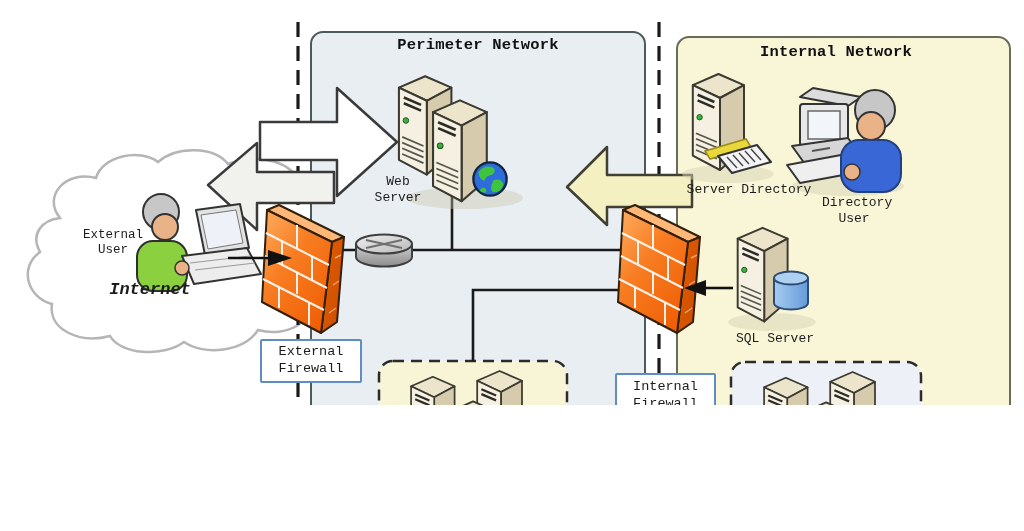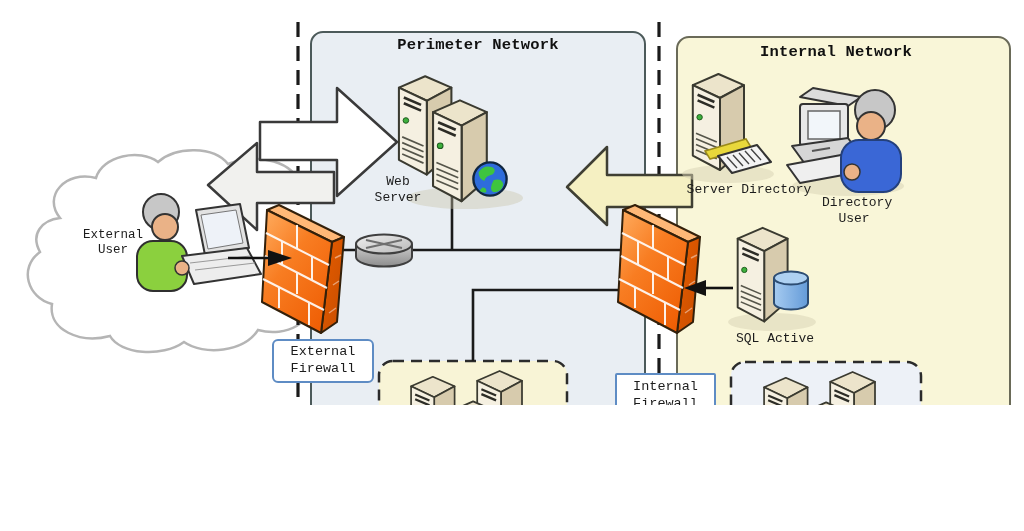--- a/index.html
+++ b/index.html
@@ -187,26 +187,27 @@
 <div class="lbl title" style="left:311px;top:36px;width:334px;">Perimeter Network</div>
 
 <div class="lbl title" style="left:692px;top:43px;width:220px;text-align:right;">Internal Network</div>
 
 <div class="lbl" style="left:368px;top:174px;width:60px;">Web Server</div>
 
 <div class="lbl" style="left:686px;top:182px;width:126px;">Server Directory</div>
 
 <div class="lbl" style="left:822px;top:195px;width:64px;">Directory User</div>
 
-<div class="lbl" style="left:728px;top:331px;width:94px;">SQL Active</div>
+<div class="lbl" style="left:728px;top:331px;width:94px;">SQL Server</div>
 
 <div class="lbl" style="left:76px;top:204px;width:74px;font-size:12.5px;margin-top:24px;">External User</div>
 
-
-<div class="fw-label" style="left:272px;top:339px;width:98px;height:40px;border-radius:6px;">
+<div class="lbl italic-bold" style="left:96px;top:280px;width:108px;">Internet</div>
+
+<div class="fw-label" style="left:260px;top:339px;width:98px;height:40px;">
   <span>External Firewall</span>
 </div>
 
 <div class="fw-label" style="left:615px;top:337px;width:97px;height:42px;margin-top:36px;">
   <span>Internal Firewall</span>
 </div>
 
 </div>
 
 </body></html>

